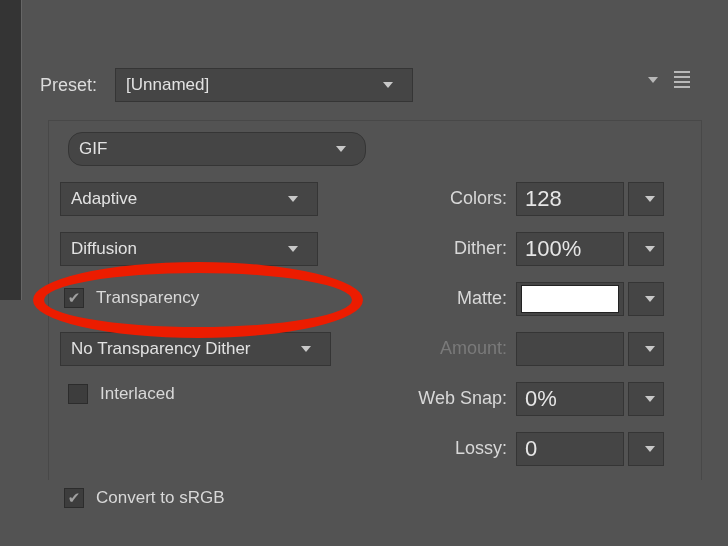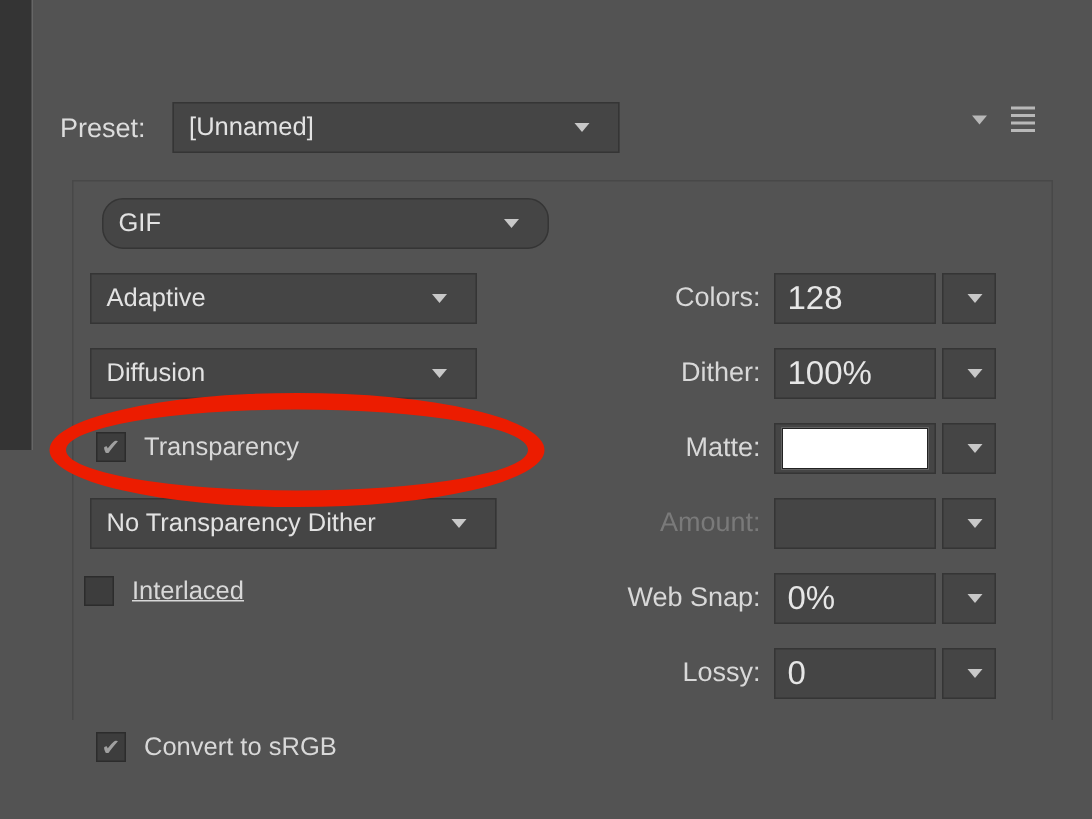--- a/index.html
+++ b/index.html
@@ -208,21 +208,21 @@
   <div>Transparency</div>
 </div>
 
 <div class="dropdown" style="position:absolute; left:60px; top:332px; width:271px;gap:24px;">
   <span class="value">No Transparency Dither</span>
   <div class="chevron-area">
       <div class="chevron"></div>
     </div>
 </div>
 
-<div class="checkbox-wrap" style="position:absolute; left:56px; top:384px;text-decoration:underline;">
+<div class="checkbox-wrap" style="position:absolute; left:68px; top:384px;">
   <div class="checkbox"></div>
   <div>Interlaced</div>
 </div>
 
 <div class="right-label" style="position:absolute; left:392px; top:188px; width:115px;">Colors:</div>
 <input class="textinput" type="text" style="position: absolute; left: 516px; top: 182px; width: 108px;" value="128">
 <div class="dropdown" style="position:absolute; left:628px; top:182px; width:36px; padding:0; justify-content:center;">
   <div class="chevron-area">
       <div class="chevron"></div>
     </div>

